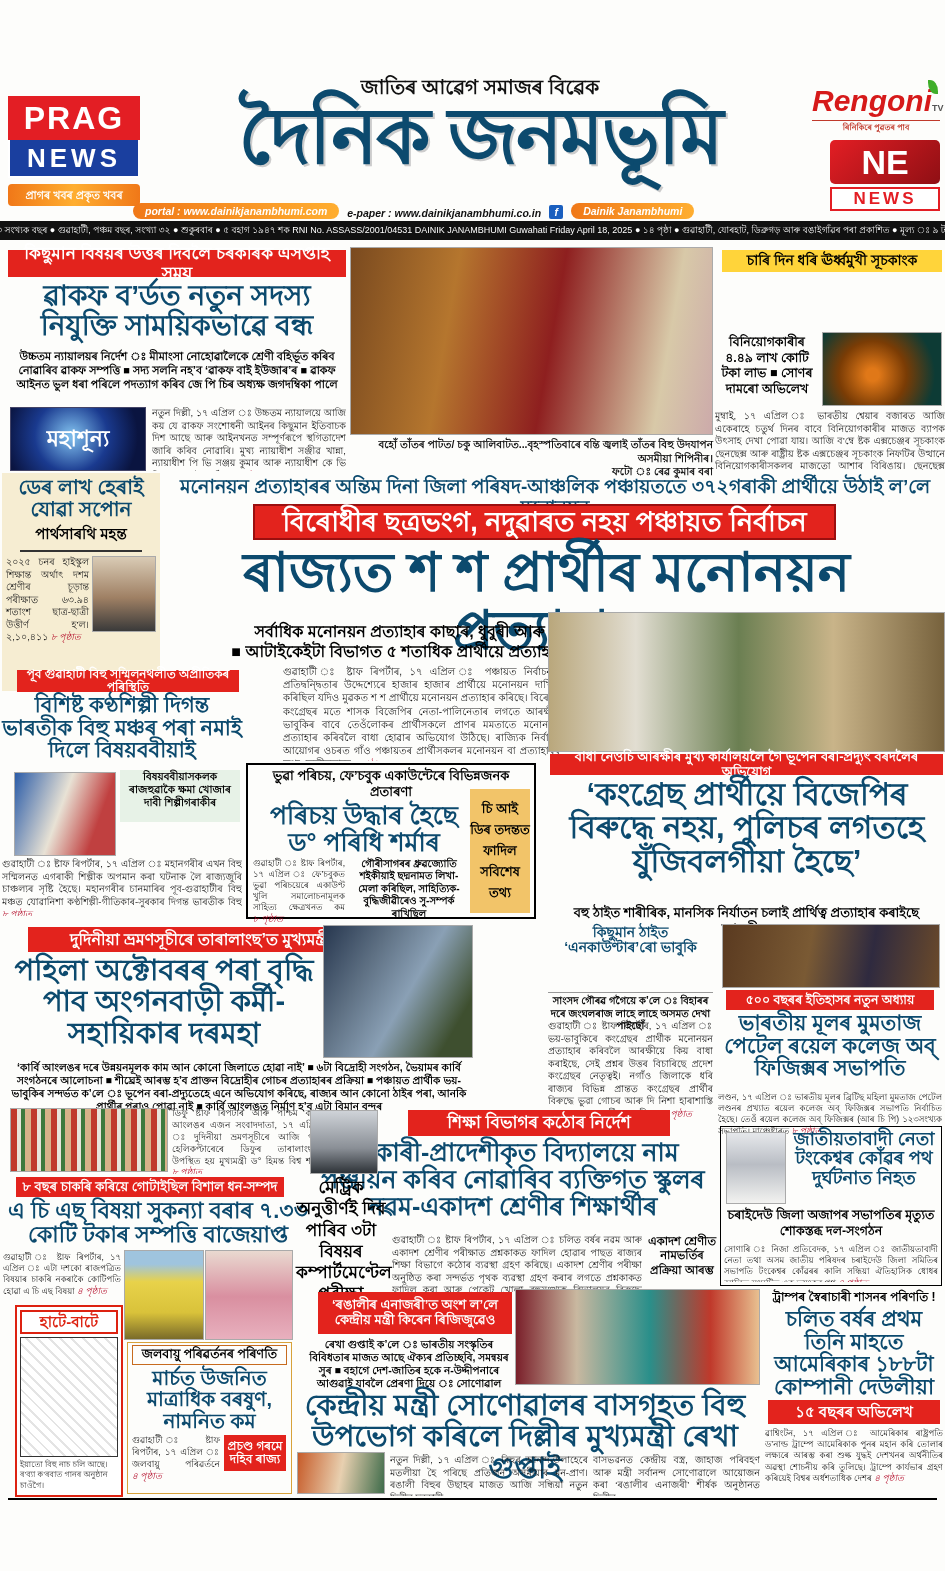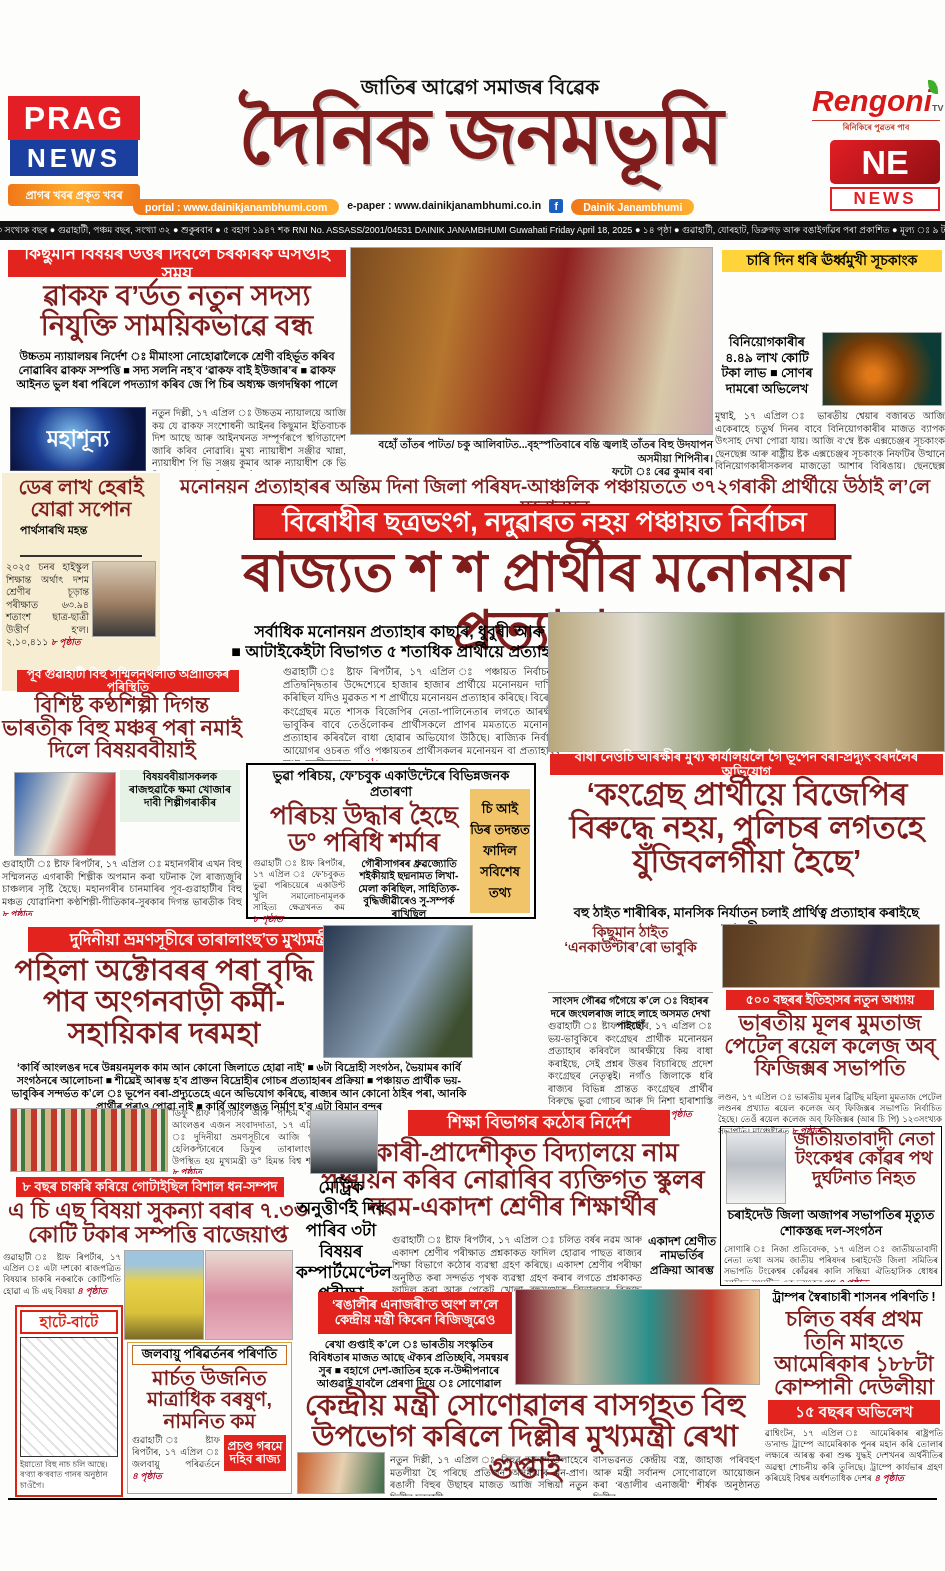--- a/index.html
+++ b/index.html
@@ -1,24 +1,24 @@
 <!DOCTYPE html>
 <html><head>
 <meta charset="utf-8">
 <style>
   html,body{margin:0;padding:0;background:#888;}
   .page{position:relative;width:945px;height:1571px;background:#fdfdfb;margin:0 auto;
         font-family:"Liberation Sans","DejaVu Sans",sans-serif;overflow:hidden;}
   .abs{position:absolute;box-sizing:border-box;}
   .rb{background:#e3231d;color:#fff;font-weight:800;display:flex;align-items:center;justify-content:center;text-align:center;line-height:1.12;}
   .yb{background:#ffd43a;color:#000;font-weight:800;display:flex;align-items:center;justify-content:center;text-align:center;}
-  .hl{font-weight:800;color:#7f1d1d;text-align:center;line-height:1.08;}
+  .hl{font-weight:800;color:#0c4a6e;text-align:center;line-height:1.08;}
   .sub{font-weight:700;color:#000;text-align:center;line-height:1.25;}
   .bt{font-size:9.5px;line-height:1.32;text-align:justify;color:#1a1a1a;}
-  .more{color:#b00020;font-weight:700;font-style:italic;font-size:9px;white-space:nowrap;}
+  .more{color:#b00020;font-weight:400;font-style:italic;font-size:9px;white-space:nowrap;}
   .ph{border:1px solid #aaa;}
   .cap{font-weight:700;color:#111;}
   .rule{background:#000;}
   .loom{background:linear-gradient(100deg,#7a4a1f,#b5762e 28%,#8e1f1f 55%,#d8c9a8 85%,#caa);}
   .bull{background:radial-gradient(circle at 42% 58%,#e07818 8%,#7a3c05 42%,#0d3b35 78%);}
   .protest{background:linear-gradient(90deg,#b9a77c,#e2ded2 22%,#6b7f52 48%,#c9b489 72%,#77623d);}
   .stage{background:linear-gradient(120deg,#27374f,#5f7184 30%,#8aa0b5 55%,#3e4f2f 85%);}
   .crowd{background:repeating-linear-gradient(90deg,#c0392b 0 6px,#e8e4da 6px 10px,#3e7a3e 10px 14px,#d8b28a 14px 20px);}
   .port1{background:linear-gradient(180deg,#d9cbb5,#9f8064 55%,#3a3a3a);}
   .singerph{background:linear-gradient(110deg,#2b5ca8,#e8e2d5 45%,#c04040 78%);}
@@ -48,21 +48,21 @@
     <div class="abs hl" style="left:140px;top:94px;width:680px;height:108px;font-size:78px;letter-spacing:-2px;text-shadow:2px 2px 0 #ccc;">দৈনিক জনমভূমি</div>
     <div class="abs" style="left:812px;top:84px;width:128px;height:52px;text-align:center;">
       <span style="color:#d61a1a;font-weight:800;font-style:italic;font-size:30px;">Rengoni</span><span style="color:#555;font-size:9px;font-weight:700;">TV</span>
       <span style="position:absolute;right:2px;top:-4px;width:10px;height:14px;background:#3fae2a;border-radius:0 80% 0 80%;"></span>
       <div style="color:#c0392b;font-size:8px;font-weight:700;border-top:1px solid #c0392b;margin-top:2px;">ৰিনিকিৰে পুৱতৰ পাব</div>
     </div>
     <div class="abs" style="left:830px;top:140px;width:110px;height:72px;">
       <div style="background:linear-gradient(135deg,#e31e24,#8f0f14);color:#fff;font-weight:800;font-size:34px;text-align:center;line-height:44px;height:44px;border-radius:5px;">NE</div>
       <div style="margin-top:3px;border:2px solid #e31e24;color:#e31e24;font-weight:800;font-size:17px;text-align:center;letter-spacing:3px;line-height:20px;background:#fff;">NEWS</div>
     </div>
-    <div class="abs" style="left:133px;top:199px;width:680px;height:20px;display:flex;gap:8px;align-items:flex-start;font-size:10.5px;font-weight:700;">
+    <div class="abs" style="left:133px;top:199px;width:680px;height:20px;display:flex;gap:8px;align-items:flex-end;font-size:10.5px;font-weight:700;font-style:italic;">
       <span style="background:linear-gradient(90deg,#f07818,#ffae30);color:#fff;padding:2px 12px;border-radius:9px;">portal : www.dainikjanambhumi.com</span>
       <span style="color:#111;">e-paper : www.dainikjanambhumi.co.in</span>
       <span style="background:#1a5fbf;color:#fff;width:14px;height:14px;text-align:center;line-height:14px;border-radius:2px;font-weight:800;">f</span>
       <span style="background:linear-gradient(90deg,#f07818,#ffae30);color:#fff;padding:2px 12px;border-radius:9px;">Dainik Janambhumi</span>
     </div>
     <div class="abs" style="left:0;top:221px;width:945px;height:19px;background:#111;color:#fff;font-size:9px;display:flex;align-items:center;justify-content:center;white-space:nowrap;overflow:hidden;">৫৩ সংখ্যক বছৰ ● গুৱাহাটী, পঞ্চম বছৰ, সংখ্যা ৩২ ● শুকুৰবাৰ ● ৫ বহাগ ১৯৪৭ শক  RNI No. ASSASS/2001/04531  DAINIK JANAMBHUMI  Guwahati  Friday April 18,  2025 ● ১৪ পৃষ্ঠা ● গুৱাহাটী, যোৰহাট, ডিব্ৰুগড় আৰু বঙাইগাঁৱৰ পৰা প্ৰকাশিত ● মূল্য ঃ ৯ টকা</div>
   </div>
 
   <div class="abs rb" style="left:8px;top:250px;width:338px;height:27px;font-size:17px;">কিছুমান বিষয়ৰ উত্তৰ দিবলৈ চৰকাৰক এসপ্তাহ সময়</div>
   <div class="abs hl" style="left:8px;top:281px;width:338px;height:66px;font-size:28px;">ৱাকফ ব’ৰ্ডত নতুন সদস্য নিযুক্তি সাময়িকভাৱে বন্ধ</div>
@@ -80,21 +80,21 @@
 
   <div class="abs yb" style="left:722px;top:250px;width:220px;height:22px;font-size:14px;">চাৰি দিন ধৰি ঊৰ্ধ্বমুখী সূচকাংক</div>
   <div class="abs sub" style="left:715px;top:335px;width:104px;height:72px;font-size:12.5px;">বিনিয়োগকাৰীৰ ৪.৪৯ লাখ কোটি টকা লাভ ■ সোণৰ দামৰো অভিলেখ</div>
   <div class="abs ph bull" style="left:822px;top:332px;width:120px;height:74px;"></div>
   <div class="abs bt" style="left:715px;top:410px;width:230px;height:60px;overflow:hidden;">
     <span>মুম্বাই, ১৭ এপ্ৰিল ঃ ভাৰতীয় শ্বেয়াৰ বজাৰত আজি একেৰাহে চতুৰ্থ দিনৰ বাবে বিনিয়োগকাৰীৰ মাজত ব্যাপক উৎসাহ দেখা পোৱা যায়। আজি ব’ম্বে ষ্টক এক্সচেঞ্জৰ সূচকাংক ছেনছেক্স আৰু ৰাষ্ট্ৰীয় ষ্টক এক্সচেঞ্জৰ সূচকাংক নিফটিৰ উত্থানে বিনিয়োগকাৰীসকলৰ মাজতো আশাৰ বিৰিঙায়। ছেনছেক্স ১৫০৯ পইণ্ট ঊৰ্ধ্বগামী হৈ</span> 
   </div>
 
   <div class="abs" style="left:2px;top:473px;width:158px;height:218px;background:#f6edd2;padding:4px;">
     <div class="hl" style="font-size:20px;">ডেৰ লাখ হেৰাই যোৱা সপোন</div>
-    <div style="font-weight:700;text-align:left;font-size:11px;border-bottom:2px solid #333;padding-bottom:14px;margin:2px 14px 4px;">পাৰ্থসাৰথি মহন্ত</div>
+    <div style="font-weight:700;text-align:center;font-size:15px;border-bottom:2px solid #333;padding-bottom:3px;margin:2px 14px 4px;">পাৰ্থসাৰথি মহন্ত</div>
     <div class="bt" style="font-size:9.5px;">
       <span class="ph port1" style="float:right;width:62px;height:74px;margin:0 0 2px 3px;display:block;"></span>
       <span>২০২৫ চনৰ হাইস্কুল শিক্ষান্ত অৰ্থাৎ দশম শ্ৰেণীৰ চূড়ান্ত পৰীক্ষাত ৬৩.৯৪ শতাংশ ছাত্ৰ-ছাত্ৰী উত্তীৰ্ণ হ’ল। ২,১০,৪১১</span> <span class="more">৮ পৃষ্ঠাত</span>
     </div>
   </div>
 
   <div class="abs hl" style="left:165px;top:477px;width:780px;font-size:19px;">মনোনয়ন প্ৰত্যাহাৰৰ অন্তিম দিনা জিলা পৰিষদ-আঞ্চলিক পঞ্চায়ততে ৩৭২গৰাকী প্ৰাৰ্থীয়ে উঠাই ল’লে মনোনয়ন</div>
   <div class="abs rb" style="left:253px;top:504px;width:583px;height:36px;font-size:27px;border:2px solid #9b0f0f;">বিৰোধীৰ ছত্ৰভংগ, নদুৱাৰত নহয় পঞ্চায়ত নিৰ্বাচন</div>
   <div class="abs hl" style="left:148px;top:543px;width:797px;height:76px;font-size:54px;">ৰাজ্যত শ শ প্ৰাৰ্থীৰ মনোনয়ন প্ৰত্যাহাৰ</div>
   <div class="abs sub" style="left:165px;top:622px;width:575px;font-size:16px;">

